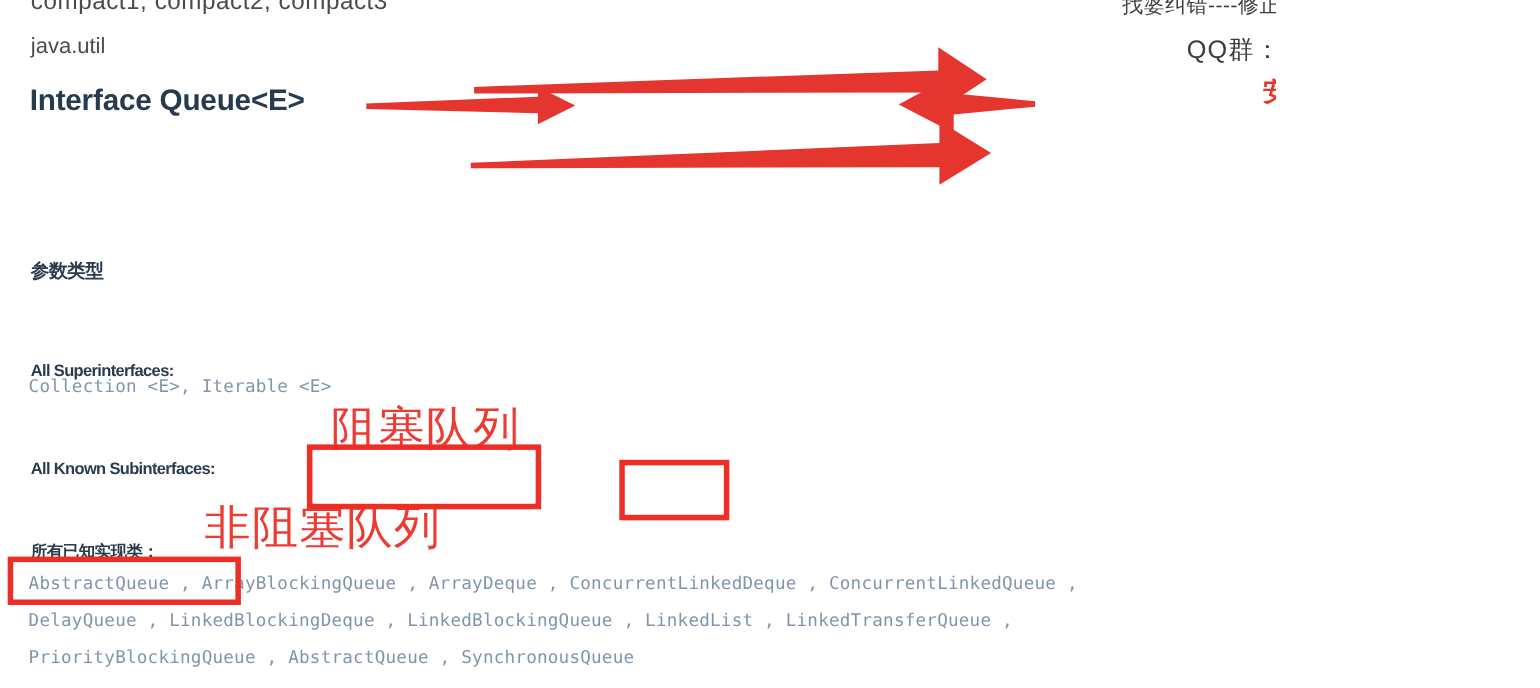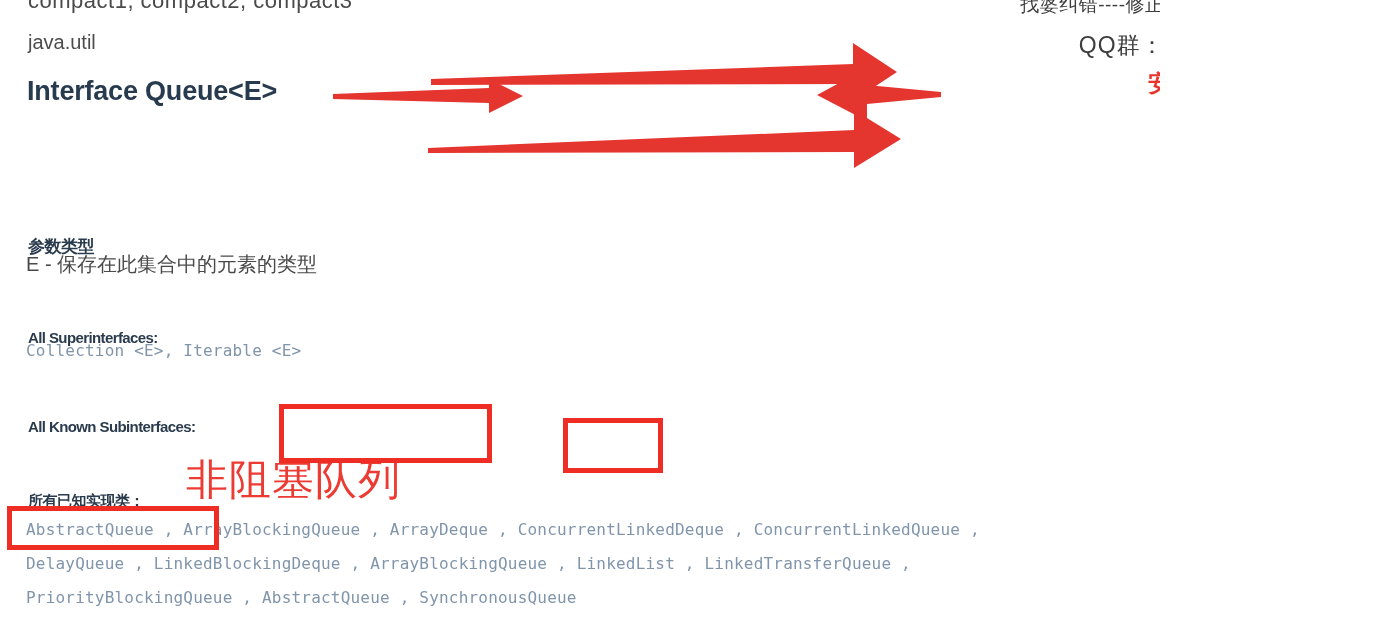--- a/index.html
+++ b/index.html
@@ -165,34 +165,33 @@
   <div class="doc">
 
     <div class="clipped-top">compact1, compact2, compact3</div>
 
     <div class="pkg">java.util</div>
 
     <div class="title">Interface Queue&lt;E&gt;</div>
 
     <div class="sec-head cn" style="top:211px;">参数类型</div>
 
-    <div class="body-line" style="top:251px;">E  -  保存在此集合中的元素的类型</div>
 
     <div class="sec-head en" style="top:305px;">All Superinterfaces:</div>
 
     <div class="code-line" style="top:341px;">Collection &lt;E&gt;,  Iterable &lt;E&gt;</div>
 
     <div class="sec-head en" style="top:394px;">All Known Subinterfaces:</div>
 
 
     <div class="sec-head cn" style="top:468px; font-size:15px;">所有已知实现类：</div>
 
     <div class="code-line" style="top:520px;">AbstractQueue ,  ArrayBlockingQueue ,  ArrayDeque ,  ConcurrentLinkedDeque ,  ConcurrentLinkedQueue ,</div>
 
-    <div class="code-line" style="top:554px;">DelayQueue ,  LinkedBlockingDeque ,  ArrayBlockingQueue ,  LinkedList ,  LinkedTransferQueue ,</div>
+    <div class="code-line" style="top:554px;">DelayQueue ,  LinkedBlockingDeque ,  LinkedBlockingQueue ,  LinkedList ,  LinkedTransferQueue ,</div>
 
     <div class="code-line" style="top:588px;">PriorityBlockingQueue ,  AbstractQueue ,  SynchronousQueue</div>
   </div>
 
   <div class="wm wm-line1">找婆纠错----修正翻</div>
   <div class="wm wm-line2">QQ群：864</div>
   <div class="wm wm-line3">安卓帮</div>
 
   <div class="anno-layer">
 
@@ -208,20 +207,21 @@
 
       <g>
         <polygon points="941,92 867,85 867,68 817,95 867,121 867,104 941,97" fill="#e5352f"></polygon>
       </g>
 
       <g>
         <polygon points="428,148 854,130 854,110 901,139 854,168 854,152 428,153" fill="#e5352f"></polygon>
       </g>
     </svg>
 
+    <div class="anno-text" style="left:301px; top:362px;">阻塞队列</div>
 
 
     <div class="anno-text" style="left:186px; top:452px;">非阻塞队列</div>
 
     <div class="anno-box" style="left:279px; top:404px; width:213px; height:59px;"></div>
 
     <div class="anno-box" style="left:563px; top:418px; width:100px; height:55px;"></div>
 
     <div class="anno-box" style="left:7px; top:506px; width:212px; height:44px;"></div>
   </div>

